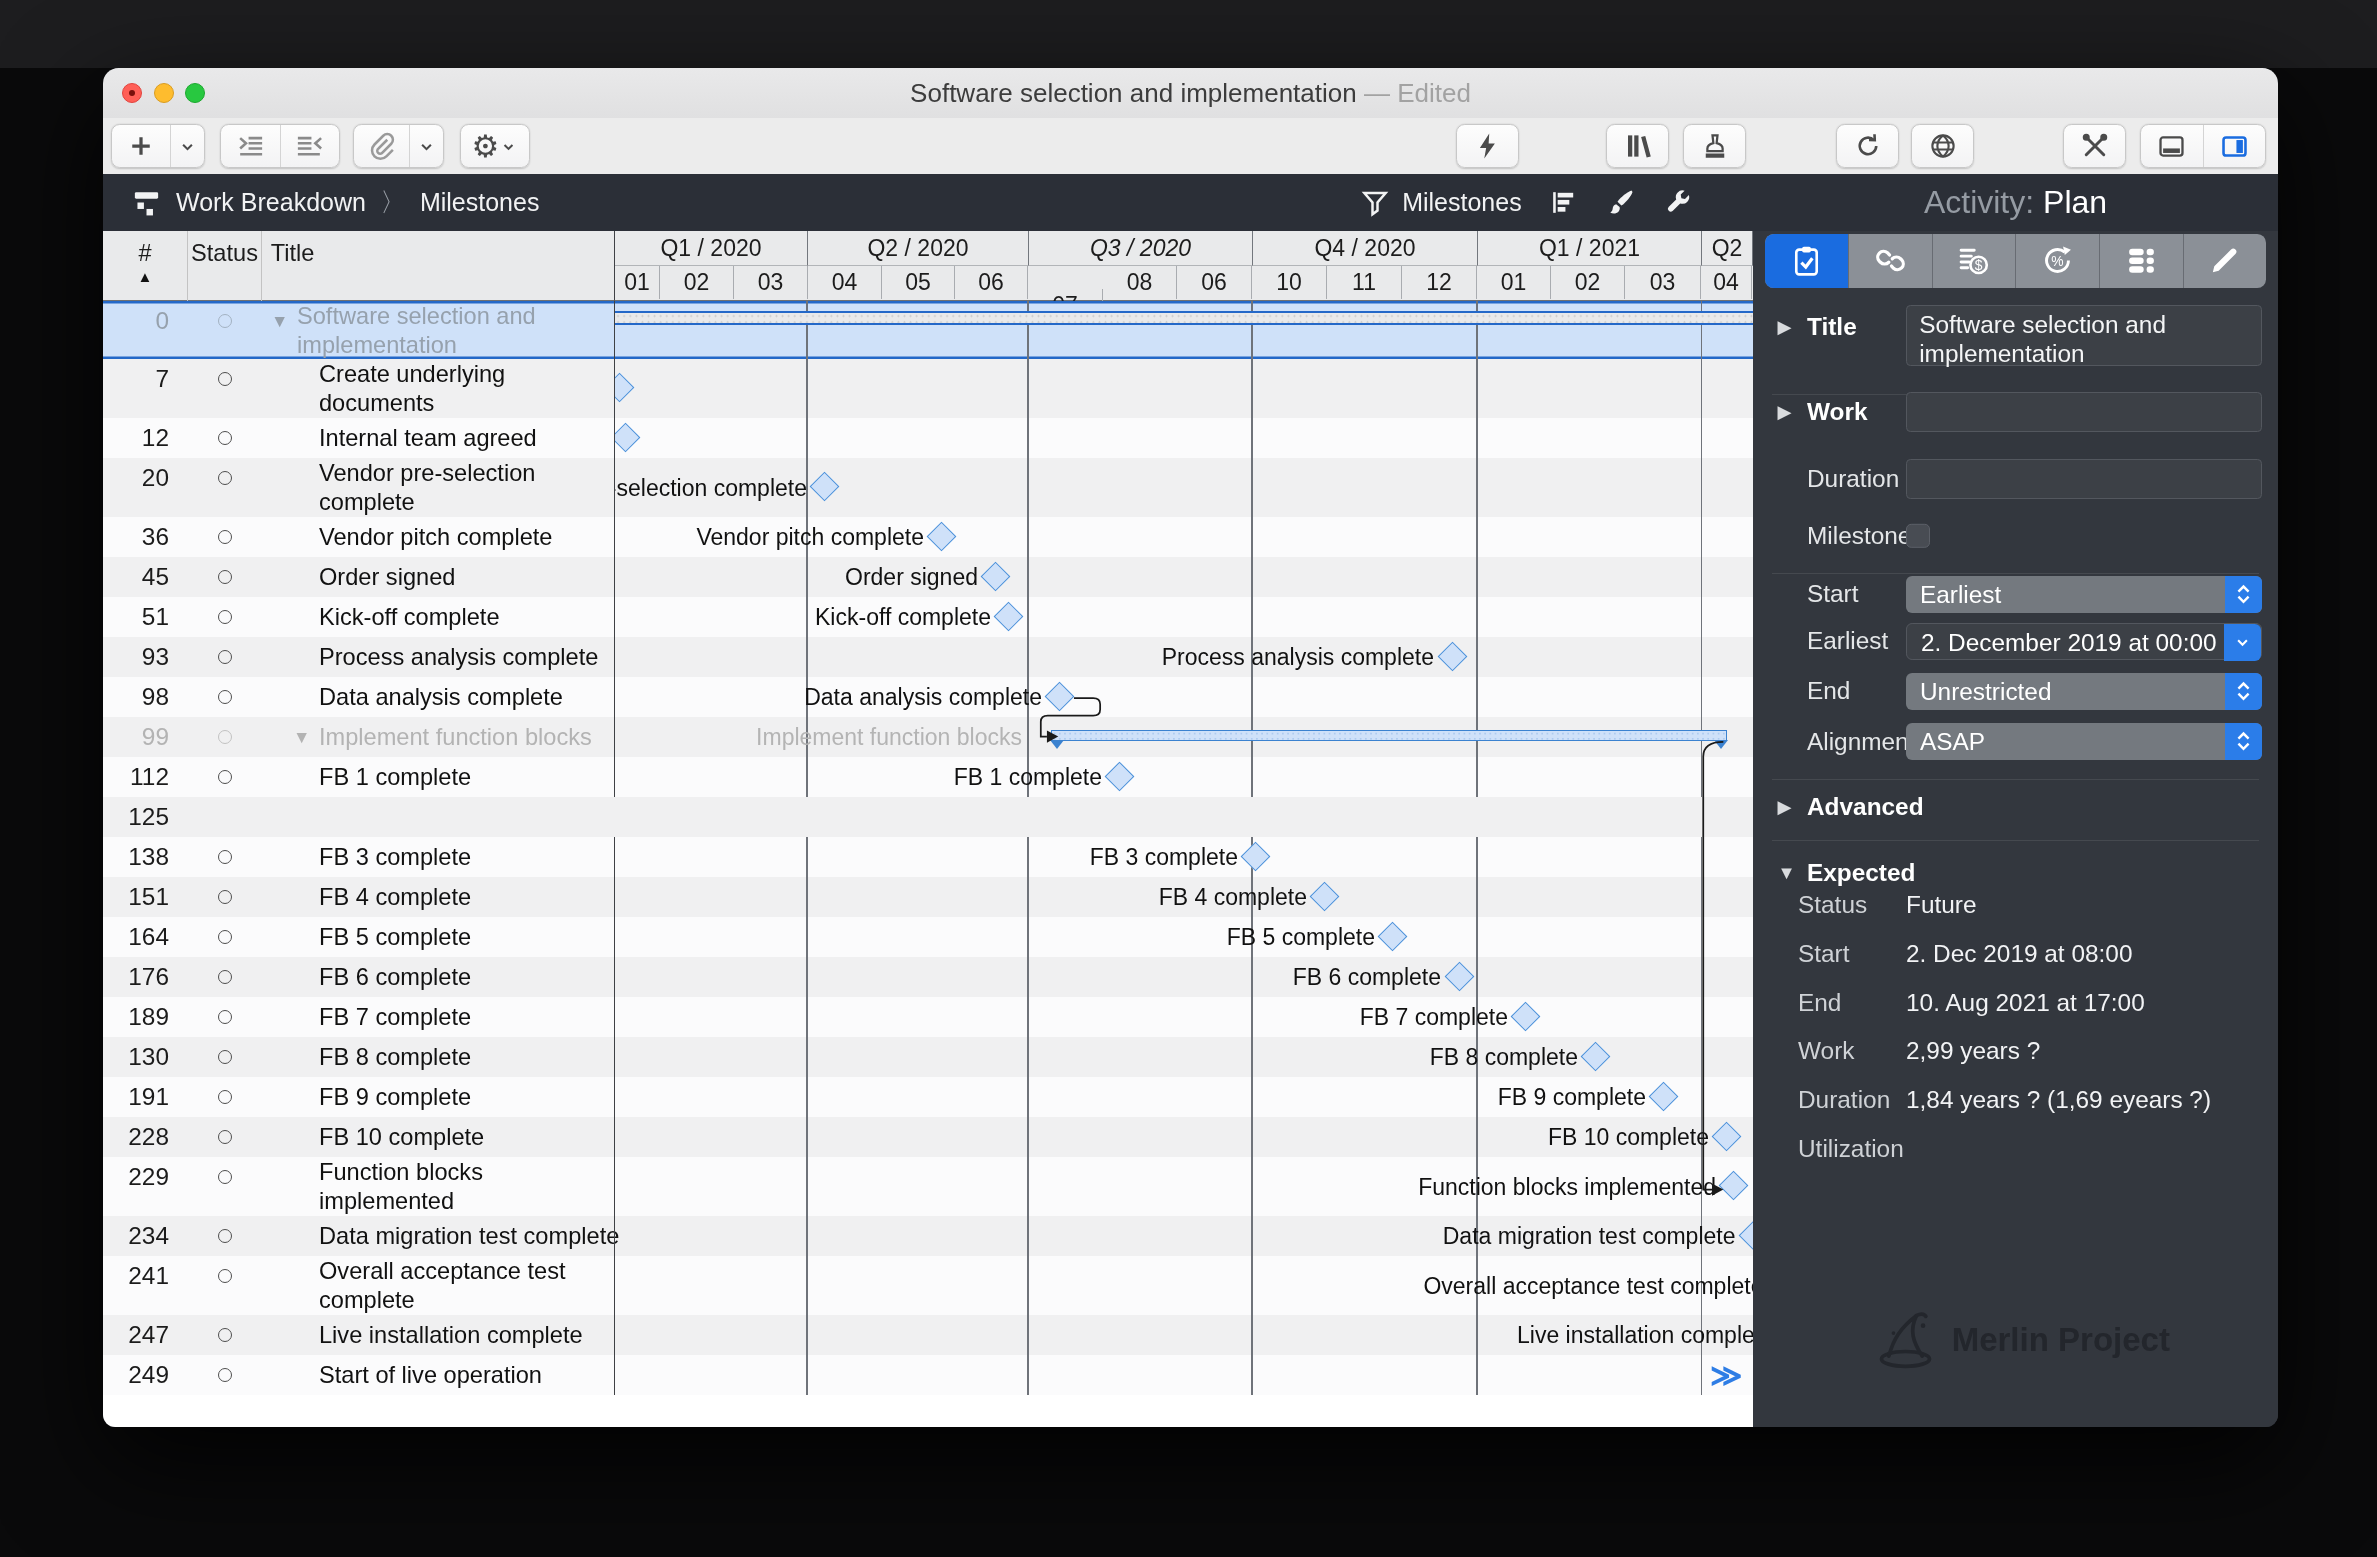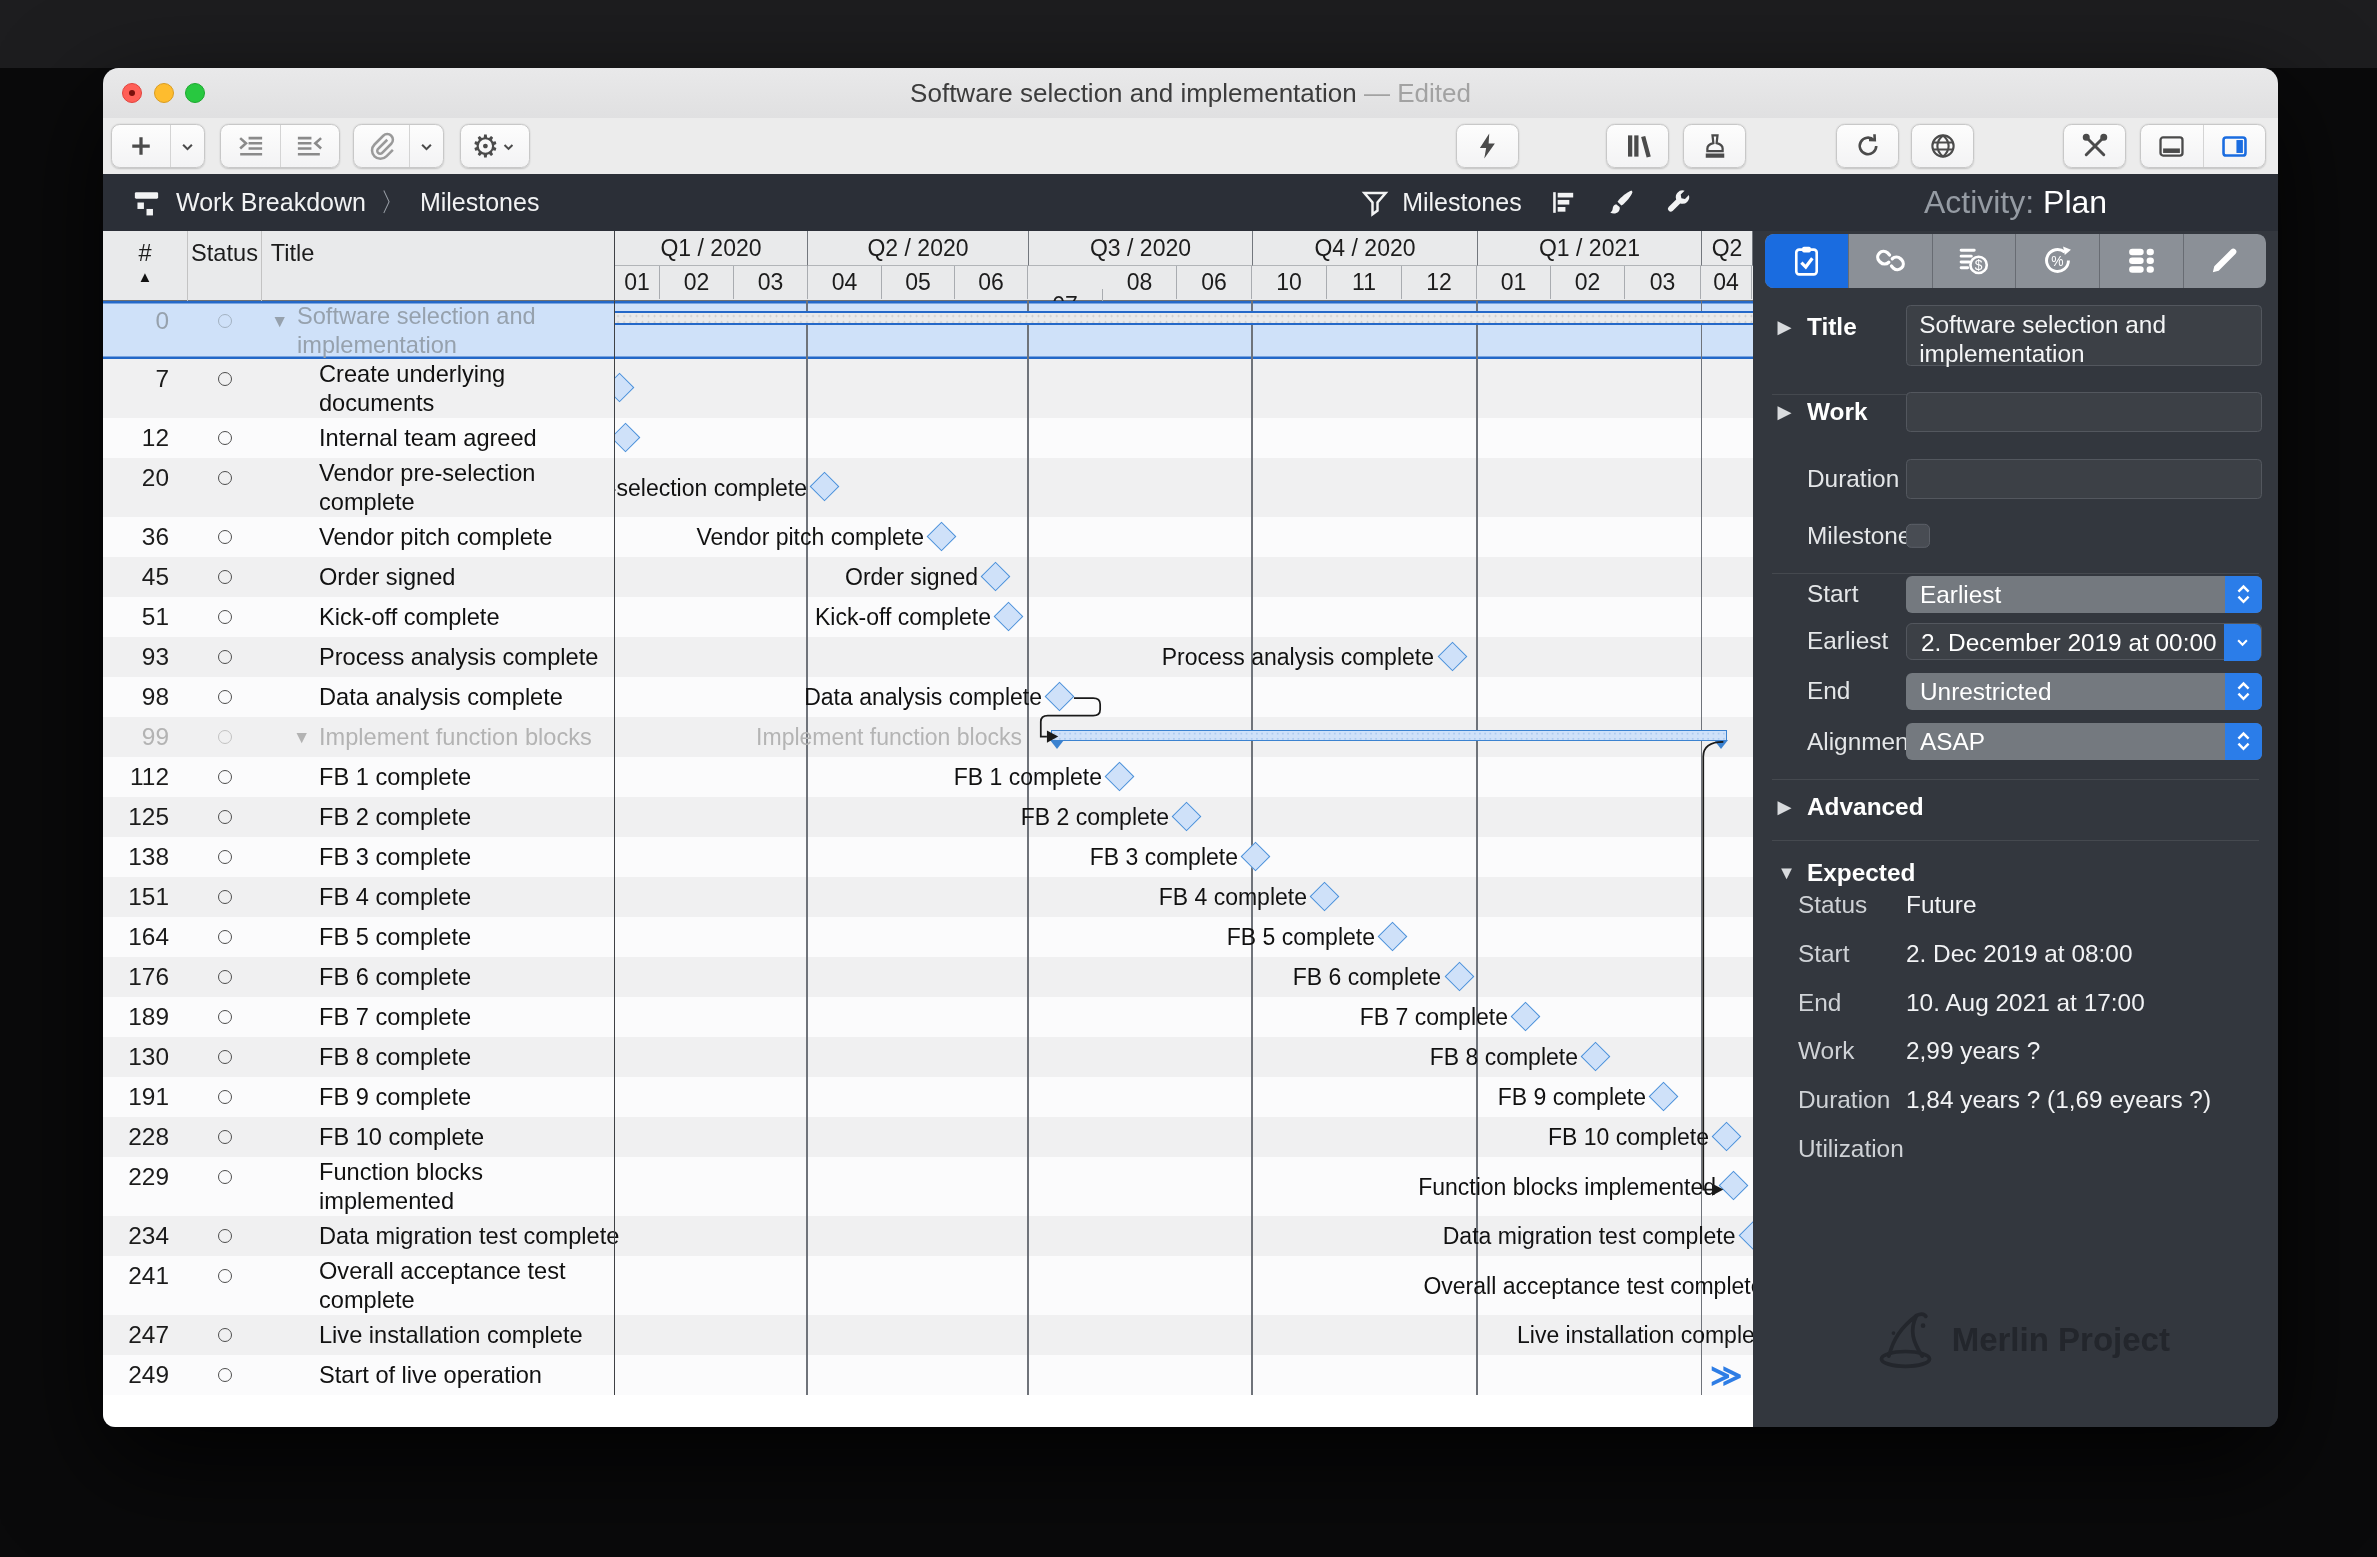--- a/index.html
+++ b/index.html
@@ -277,21 +277,21 @@
             <span>#</span>
             <span class="sort">▲</span>
           </div>
           <div class="thcell th-status">Status</div>
           <div class="thcell th-title">Title</div>
         </div>
         <div class="ghead">
           <div class="qrow">
               <div class="qcell" style="width: 193px;">Q1 / 2020</div>
               <div class="qcell" style="width: 221px;">Q2 / 2020</div>
-              <div class="qcell" style="width: 224px;">Q3 / 2020</div>
+              <div class="qcell" style="width: 224px; font-style: italic;">Q3 / 2020</div>
               <div class="qcell" style="width: 225px;">Q4 / 2020</div>
               <div class="qcell" style="width: 224px;">Q1 / 2021</div>
               <div class="qcell" style="width: 51px;">Q2</div>
             </div>
           <div class="mrow">
               <div class="mcell" style="width: 45px;">01</div>
               <div class="mcell" style="width: 74px;">02</div>
               <div class="mcell" style="width: 74px;">03</div>
               <div class="mcell" style="width: 74px;">04</div>
               <div class="mcell" style="width: 73px;">05</div>
@@ -420,21 +420,21 @@
               <div class="c-num">112</div>
               <div class="c-status">
                 <span class="dot"></span>
               </div>
               <div class="c-title lv1"><span class="tt">FB 1 complete</span></div>
               <div class="c-g">
                 <span class="glabel" style="right: 651px;">FB 1 complete</span>
                 <div class="ms" style="left: 494px; top: 8.7px;"></div>
               </div>
             </div>
-            <div class="trow alt" style="height: 40px;">
+            <div class="trow alt" style="height: 40px; flex-direction: column;">
               <div class="c-num">125</div>
               <div class="c-status">
                 <span class="dot"></span>
               </div>
               <div class="c-title lv1"><span class="tt">FB 2 complete</span></div>
               <div class="c-g">
                 <span class="glabel" style="right: 584px;">FB 2 complete</span>
                 <div class="ms" style="left: 561px; top: 8.7px;"></div>
               </div>
             </div>

